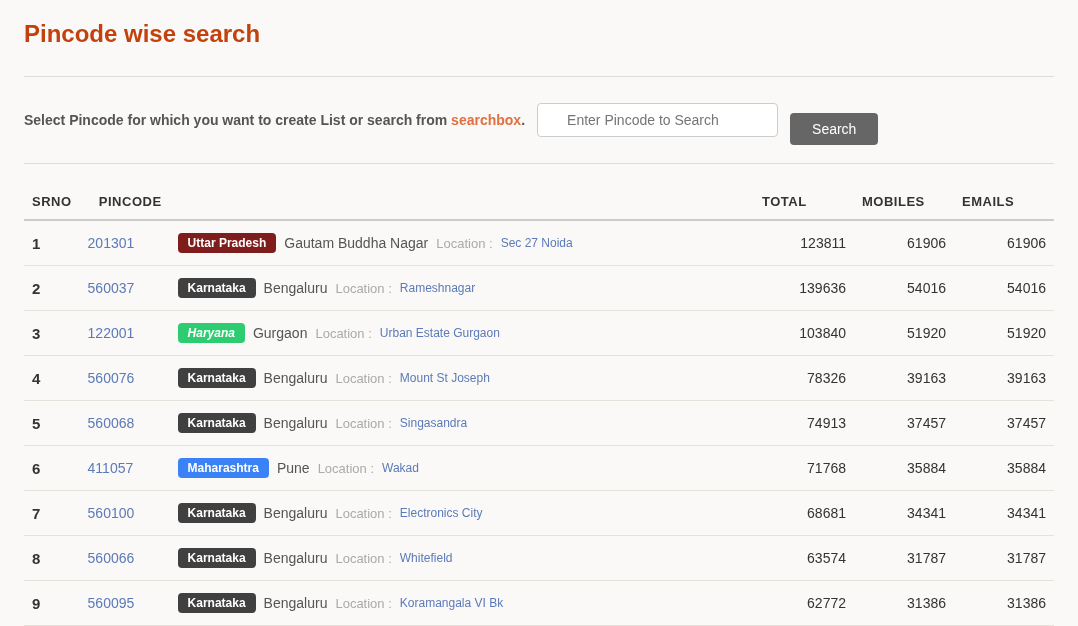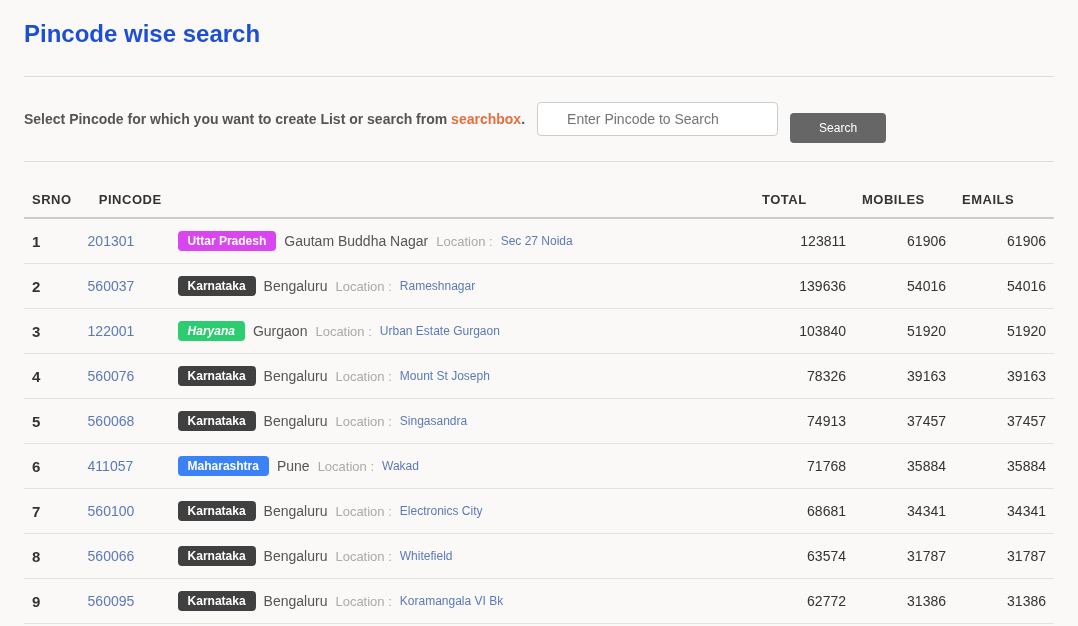--- a/index.html
+++ b/index.html
@@ -10,21 +10,21 @@
       font-size: 14px;
     }
     .page-container {
       max-width: 1078px;
       margin: 0 auto;
       padding: 20px 24px;
     }
     .page-title {
       font-size: 24px;
       font-weight: bold;
-      color: #1d4ed8;
+      color: #c2410c;
       margin-bottom: 28px;
     }
     .search-bar {
       display: flex;
       align-items: center;
       gap: 12px;
       padding: 18px 0;
       border-top: 1px solid #e0ddd8;
       border-bottom: 1px solid #e0ddd8;
       margin-bottom: 20px;
@@ -42,26 +42,26 @@
       flex: 0 0 240px;
       padding: 8px 29px;
       border: 1px solid #ccc;
       border-radius: 4px;
       font-size: 14px;
       color: #aaa;
       background: #fff;
       outline: none;
     }
     .search-button {
-      padding: 8px 29px;
+      padding: 8px 22px;
       background: #666;
       color: #fff;
       border: none;
       border-radius: 4px;
-      font-size: 12px;
+      font-size: 14px;
       cursor: pointer;
       margin-top: 18px;
     }
     table {
       width: 100%;
       border-collapse: collapse;
     }
     thead tr {
       border-bottom: 2px solid #ccc;
     }
@@ -109,21 +109,21 @@
     .state-badge {
       display: inline-block;
       padding: 3px 10px;
       border-radius: 4px;
       font-size: 12px;
       font-weight: bold;
       color: #fff;
       white-space: nowrap;
     }
     .badge-karnataka { background: #404040; }
-    .badge-uttar-pradesh { background: #d946ef; }
+    .badge-uttar-pradesh { background: #7f1d1d; }
     .badge-haryana { background: #2ecc71; font-style: italic; }
     .badge-maharashtra { background: #3b82f6; }
     .badge-delhi { background: #2ecc71; }
     .info-city {
       font-size: 14px;
       color: #555;
     }
     .info-location-label {
       font-size: 13px;
       color: #aaa;

